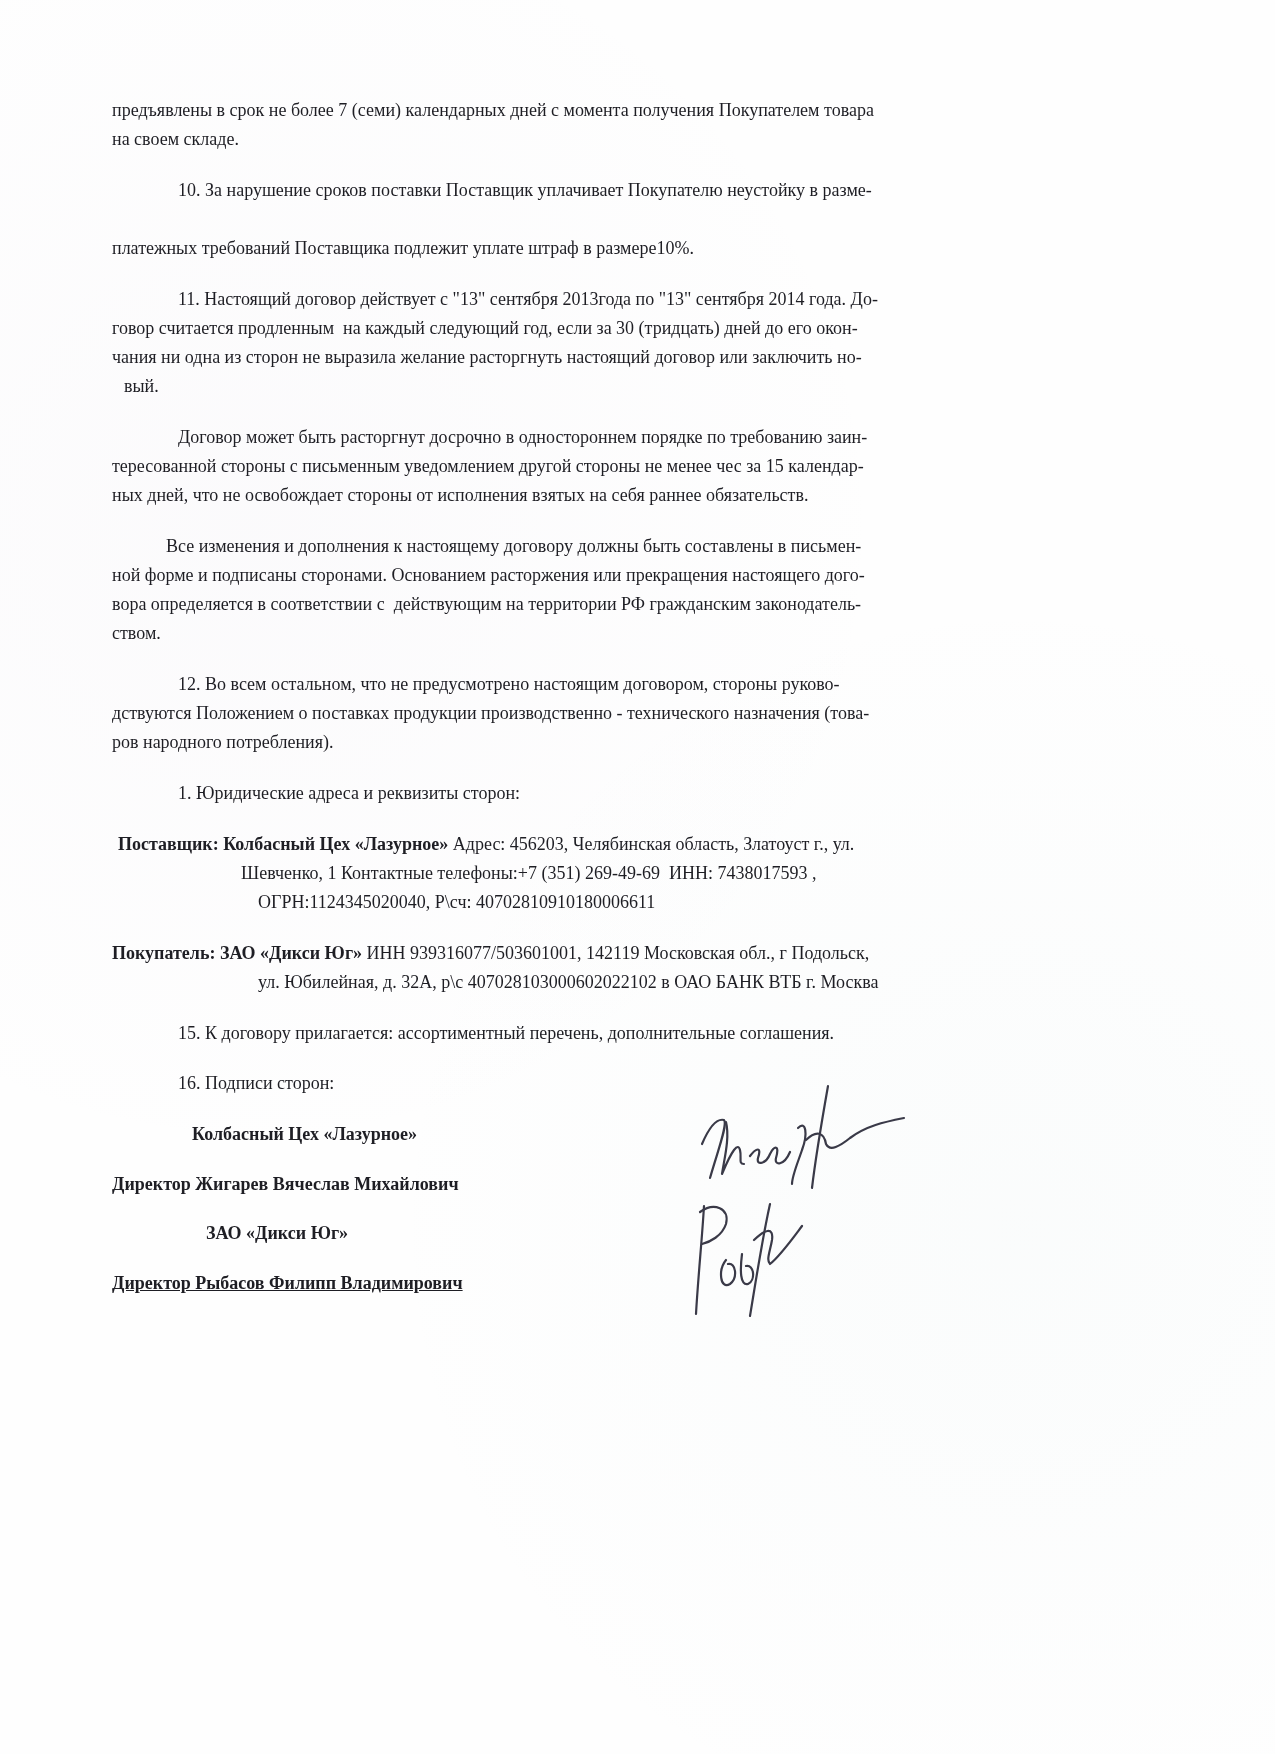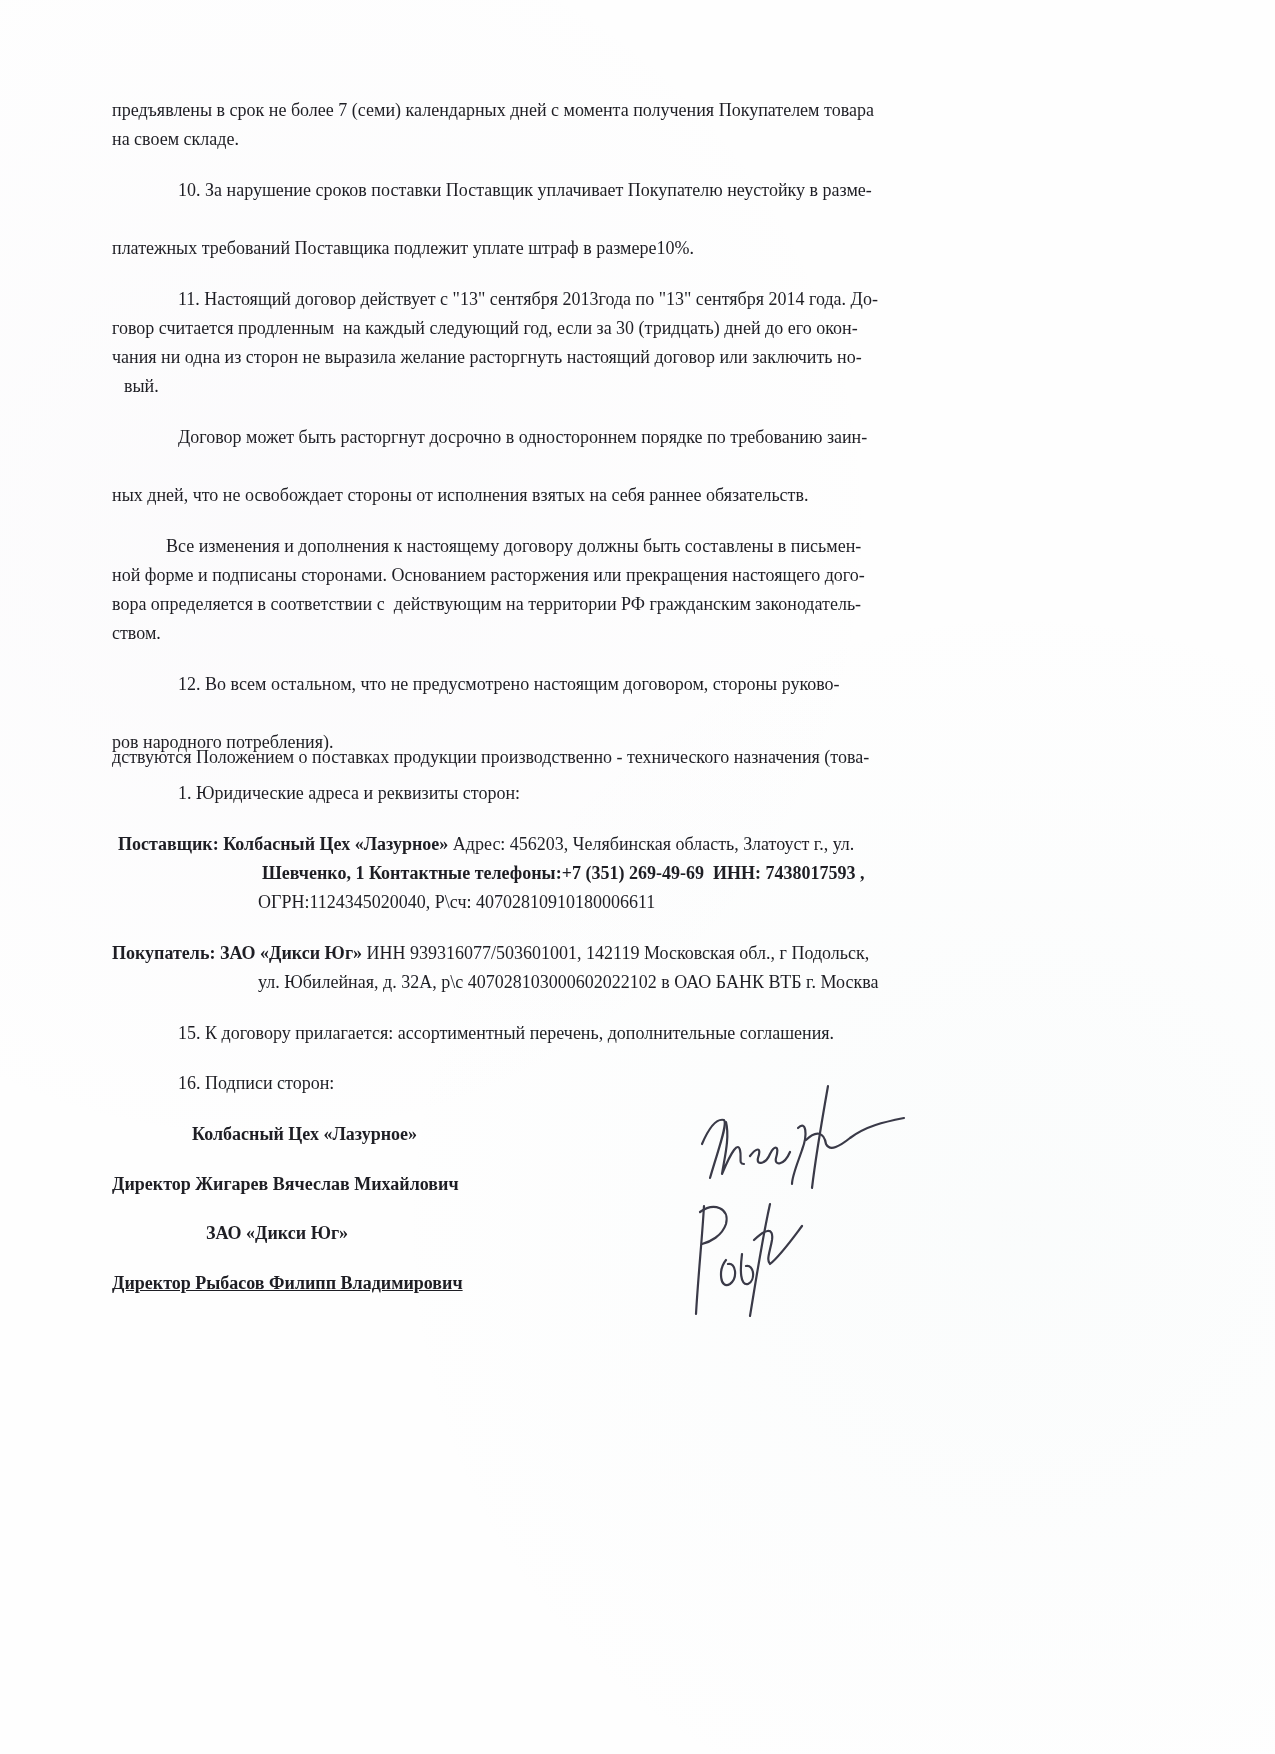--- a/index.html
+++ b/index.html
@@ -42,35 +42,36 @@
 
   <div class="line" style="left:178px; top:176px;">10. За нарушение сроков поставки Поставщик уплачивает Покупателю неустойку в разме-</div>
   <div class="line" style="left:112px; top:234px;">платежных требований Поставщика подлежит уплате штраф в размере10%.</div>
 
   <div class="line" style="left:178px; top:285px;">11. Настоящий договор действует с "13" сентября 2013года по "13" сентября 2014 года. До-</div>
   <div class="line" style="left:112px; top:314px;">говор считается продленным  на каждый следующий год, если за 30 (тридцать) дней до его окон-</div>
   <div class="line" style="left:112px; top:343px;">чания ни одна из сторон не выразила желание расторгнуть настоящий договор или заключить но-</div>
   <div class="line" style="left:124px; top:372px;">вый.</div>
 
   <div class="line" style="left:178px; top:423px;">Договор может быть расторгнут досрочно в одностороннем порядке по требованию заин-</div>
+  <div class="line" style="left:112px; top:452px;">тересованной стороны с письменным уведомлением другой стороны не менее чес за 15 календар-</div>
   <div class="line" style="left:112px; top:481px;text-align:right;">ных дней, что не освобождает стороны от исполнения взятых на себя раннее обязательств.</div>
 
   <div class="line" style="left:166px; top:532px;">Все изменения и дополнения к настоящему договору должны быть составлены в письмен-</div>
   <div class="line" style="left:112px; top:561px;">ной форме и подписаны сторонами. Основанием расторжения или прекращения настоящего дого-</div>
   <div class="line" style="left:112px; top:590px;">вора определяется в соответствии с  действующим на территории РФ гражданским законодатель-</div>
   <div class="line" style="left:112px; top:619px;">ством.</div>
 
   <div class="line" style="left:178px; top:670px;">12. Во всем остальном, что не предусмотрено настоящим договором, стороны руково-</div>
-  <div class="line" style="left:112px; top:699px;margin-top:44px;">дствуются Положением о поставках продукции производственно - технического назначения (това-</div>
+  <div class="line" style="left:112px; top:699px;">дствуются Положением о поставках продукции производственно - технического назначения (това-</div>
   <div class="line" style="left:112px; top:728px;">ров народного потребления).</div>
 
   <div class="line" style="left:178px; top:779px;">1. Юридические адреса и реквизиты сторон:</div>
 
   <div class="line" style="left:118px; top:830px;"><span class="b">Поставщик: Колбасный Цех «Лазурное»</span><span> Адрес: 456203, Челябинская область, Златоуст г., ул.</span></div>
-  <div class="line" style="left:262px; top:859px;font-weight:bold;">Шевченко, 1 Контактные телефоны:+7 (351) 269-49-69  ИНН: 7438017593 ,</div>
+  <div class="line" style="left:241px; top:859px;">Шевченко, 1 Контактные телефоны:+7 (351) 269-49-69  ИНН: 7438017593 ,</div>
   <div class="line" style="left:258px; top:888px;">ОГРН:1124345020040, Р\сч: 40702810910180006611</div>
 
   <div class="line" style="left:112px; top:939px;"><span class="b">Покупатель: ЗАО «Дикси Юг»</span><span> ИНН 939316077/503601001, 142119 Московская обл., г Подольск,</span></div>
   <div class="line" style="left:258px; top:968px;">ул. Юбилейная, д. 32А, р\с 40702810300060202210­2 в ОАО БАНК ВТБ г. Москва</div>
 
   <div class="line" style="left:178px; top:1019px;">15. К договору прилагается: ассортиментный перечень, дополнительные соглашения.</div>
   <div class="line" style="left:178px; top:1069px;">16. Подписи сторон:</div>
 
   <div class="line b" style="left:192px; top:1120px;">Колбасный Цех «Лазурное»</div>
   <div class="line b" style="left:112px; top:1170px;">Директор Жигарев Вячеслав Михайлович</div>

